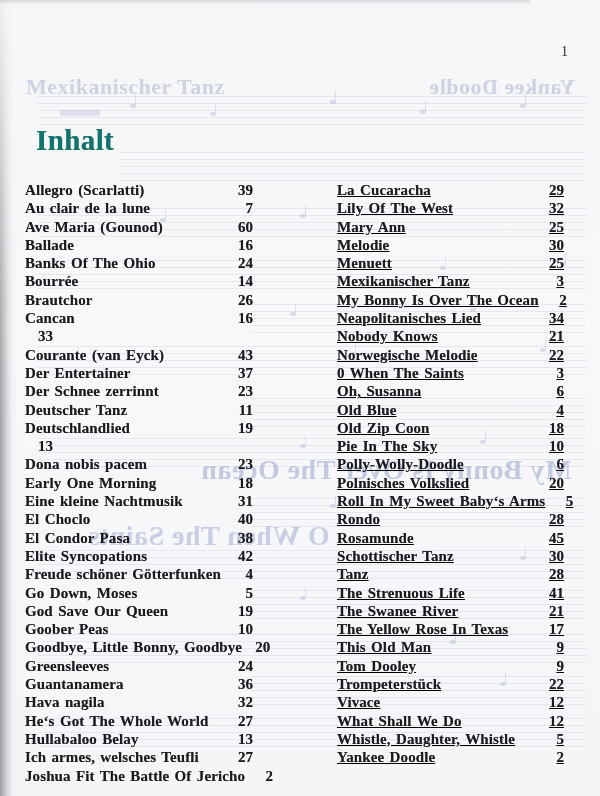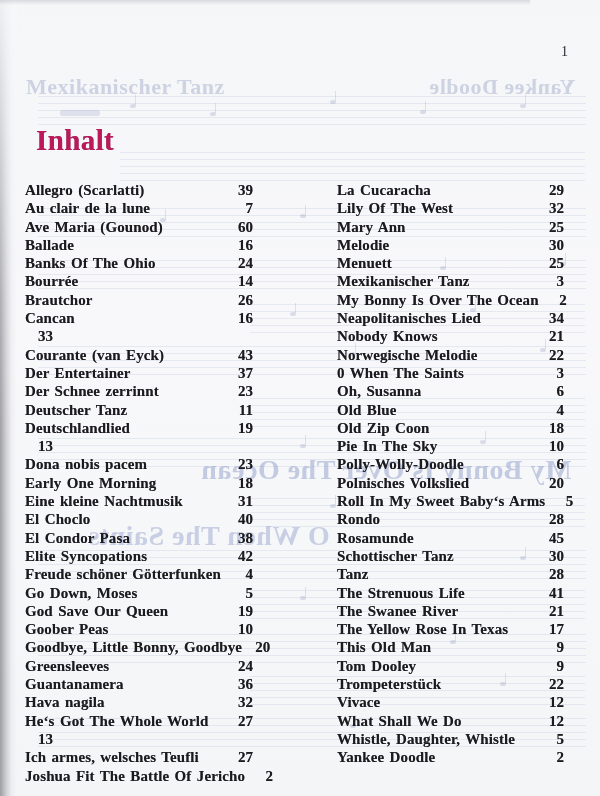--- a/index.html
+++ b/index.html
@@ -17,24 +17,24 @@
   .note:after{content:"";position:absolute;left:5px;top:-9px;width:1px;height:10px;
     background:rgba(128,142,186,0.22);}
   .bleed-title{position:absolute;font-weight:bold;color:rgba(125,140,186,0.34);
     white-space:nowrap;letter-spacing:0.5px;}
   .mirrored{transform:scaleX(-1);transform-origin:center;}
   .blob{position:absolute;background:rgba(128,142,186,0.2);border-radius:2px;}
   
   #content{position:absolute;inset:0;z-index:2;}
   .pagenum{position:absolute;left:561px;top:44px;font-size:14px;color:#2a2a2e;}
   .heading{position:absolute;left:36px;top:124px;font-size:29px;font-weight:bold;
-    color:#be185d;letter-spacing:0.4px;text-shadow:0 0 0.6px rgba(20,20,25,0.55);}
+    color:#0f766e;letter-spacing:0.4px;text-shadow:0 0 0.6px rgba(20,20,25,0.55);}
   .col{position:absolute;top:181px;}
   .col-left{left:25px;width:228px;}
-  .col-right{left:337px;width:227px;}
+  .col-right{left:337px;width:227px;text-decoration:underline;}
   .row{display:flex;justify-content:space-between;align-items:baseline;
     height:18.3px;line-height:18.3px;font-size:15px;font-weight:bold;color:#1b1b1f;
     text-shadow:0 0 0.5px rgba(25,25,30,0.5);}
   .row .t{white-space:nowrap;word-spacing:1.5px;letter-spacing:0.1px;}
   .row .n{min-width:28px;text-align:right;}
   
   #edge-left{position:absolute;left:0;top:0;bottom:0;width:17px;z-index:3;
     background:linear-gradient(to right,rgba(72,72,78,0.50),rgba(125,125,133,0.30) 38%,rgba(190,190,198,0.14) 68%,rgba(220,220,226,0) 100%);}
   #edge-left:after{content:"";position:absolute;inset:0;
     background:linear-gradient(to bottom,rgba(247,248,250,0.9),rgba(247,248,250,0.55) 18%,rgba(247,248,250,0.15) 38%,transparent 55%);}
@@ -204,20 +204,21 @@
       </div>
       <div class="row">
         <span class="t">Hava nagila</span>
         <span class="n">32</span>
       </div>
       <div class="row">
         <span class="t">He‘s Got The Whole World</span>
         <span class="n">27</span>
       </div>
       <div class="row">
+        <span class="t">Hullabaloo Belay</span>
         <span class="n">13</span>
       </div>
       <div class="row">
         <span class="t">Ich armes, welsches Teufli</span>
         <span class="n">27</span>
       </div>
       <div class="row">
         <span class="t">Joshua Fit The Battle Of Jericho</span>
         <span class="n">2</span>
       </div>

